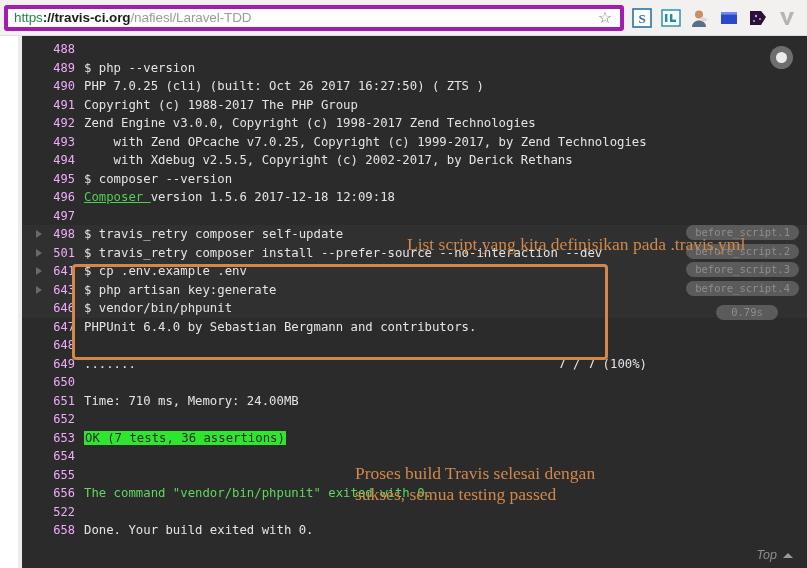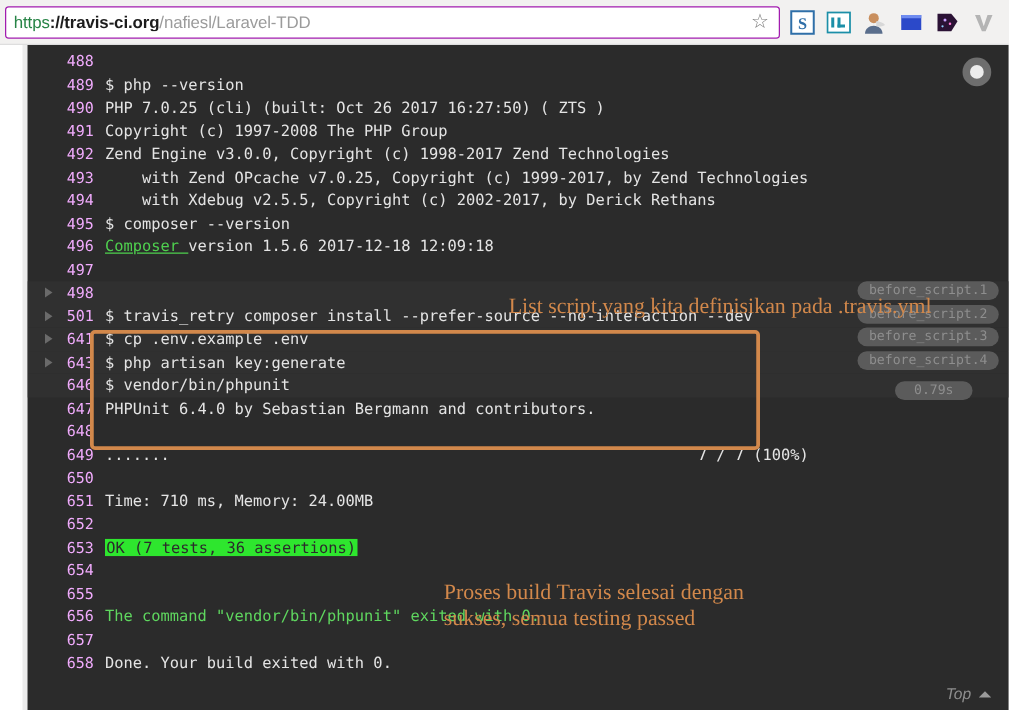--- a/index.html
+++ b/index.html
@@ -21,21 +21,21 @@
     display: flex;
     align-items: center;
     box-sizing: border-box;
     padding: 0 4px;
     border-bottom: 1px solid #dedede;
   }
   .urlbar {
     flex: 1 1 auto;
     height: 26px;
     background: #ffffff;
-    border: 1px solid #a21caf;
+    border: 4px solid #a21caf;
     border-radius: 3px;
     display: flex;
     align-items: center;
     padding: 0 6px;
     box-sizing: border-box;
     margin-right: 4px;
     min-width: 0;
   }
   .url-text {
     flex: 1 1 auto;
@@ -283,43 +283,43 @@
   <div class="page-rail2"></div>
 
   <div class="log">
 
     <div class="scroll-dot"></div>
 
     <div class="lines" id="log-lines">
         <div class="row"><span class="lineno">488</span><span class="content"><span></span></span></div>
         <div class="row"><span class="lineno">489</span><span class="content"><span>$ php --version</span></span></div>
         <div class="row"><span class="lineno">490</span><span class="content"><span>PHP 7.0.25 (cli) (built: Oct 26 2017 16:27:50) ( ZTS )</span></span></div>
-        <div class="row"><span class="lineno">491</span><span class="content"><span>Copyright (c) 1997-2008 The PHP Group</span></span></div>
+        <div class="row"><span class="lineno">491</span><span class="content"><span>Copyright (c) 1988-2017 The PHP Group</span></span></div>
         <div class="row"><span class="lineno">492</span><span class="content"><span>Zend Engine v3.0.0, Copyright (c) 1998-2017 Zend Technologies</span></span></div>
         <div class="row"><span class="lineno">493</span><span class="content"><span>    with Zend OPcache v7.0.25, Copyright (c) 1999-2017, by Zend Technologies</span></span></div>
         <div class="row"><span class="lineno">494</span><span class="content"><span>    with Xdebug v2.5.5, Copyright (c) 2002-2017, by Derick Rethans</span></span></div>
         <div class="row"><span class="lineno">495</span><span class="content"><span>$ composer --version</span></span></div>
         <div class="row"><span class="lineno">496</span><span class="content"><span class="green">Composer </span><span>version 1.5.6 2017-12-18 12:09:18</span></span></div>
         <div class="row"><span class="lineno">497</span><span class="content"><span></span></span></div>
-        <div class="row alt"><span class="gutter-arrow"></span><span class="lineno">498</span><span class="badges"><span class="badge">before_script.1</span><span class="badge time">0.61s</span></span></div>
+        <div class="row alt"><span class="gutter-arrow"></span><span class="lineno">498</span><span class="content"><span>$ travis_retry composer self-update</span></span><span class="badges"><span class="badge">before_script.1</span><span class="badge time">0.61s</span></span></div>
         <div class="row alt"><span class="gutter-arrow"></span><span class="lineno">501</span><span class="content"><span>$ travis_retry composer install --prefer-source --no-interaction --dev</span></span><span class="badges"><span class="badge">before_script.2</span><span class="badge time">94.72s</span></span></div>
         <div class="row alt"><span class="gutter-arrow"></span><span class="lineno">641</span><span class="content"><span>$ cp .env.example .env</span></span><span class="badges"><span class="badge">before_script.3</span><span class="badge time">0.01s</span></span></div>
         <div class="row alt"><span class="gutter-arrow"></span><span class="lineno">643</span><span class="content"><span>$ php artisan key:generate</span></span><span class="badges"><span class="badge">before_script.4</span><span class="badge time">0.18s</span></span></div>
         <div class="row alt"><span class="lineno">646</span><span class="content"><span>$ vendor/bin/phpunit</span></span><span class="badges"><span style="width: 104px;"></span><span class="badge time">0.79s</span></span></div>
         <div class="row"><span class="lineno">647</span><span class="content"><span>PHPUnit 6.4.0 by Sebastian Bergmann and contributors.</span></span></div>
         <div class="row"><span class="lineno">648</span><span class="content"><span></span></span></div>
         <div class="row"><span class="lineno">649</span><span class="content"><span>.......</span><span class="right-col" style="right: 160px;">7 / 7 (100%)</span></span></div>
         <div class="row"><span class="lineno">650</span><span class="content"><span></span></span></div>
         <div class="row"><span class="lineno">651</span><span class="content"><span>Time: 710 ms, Memory: 24.00MB</span></span></div>
         <div class="row"><span class="lineno">652</span><span class="content"><span></span></span></div>
         <div class="row"><span class="lineno">653</span><span class="content"><span class="okmark">OK (7 tests, 36 assertions)</span></span></div>
         <div class="row"><span class="lineno">654</span><span class="content"><span></span></span></div>
         <div class="row"><span class="lineno">655</span><span class="content"><span></span></span></div>
         <div class="row"><span class="lineno">656</span><span class="content"><span class="greenb">The command "vendor/bin/phpunit" exited with 0.</span></span></div>
-        <div class="row"><span class="lineno">657</span><span class="content"><span></span></span></div>
+        <div class="row"><span class="lineno">522</span><span class="content"><span></span></span></div>
         <div class="row"><span class="lineno">658</span><span class="content"><span>Done. Your build exited with 0.</span></span></div>
       </div>
 
     <div class="hl-box"></div>
 
     <div class="annot" id="annot-bottom"><span>Proses build Travis selesai dengan</span>
 <span>sukses, semua testing passed</span></div>
 
     <div class="annot" id="annot-top">List script yang kita definisikan pada .travis.yml</div>
 

